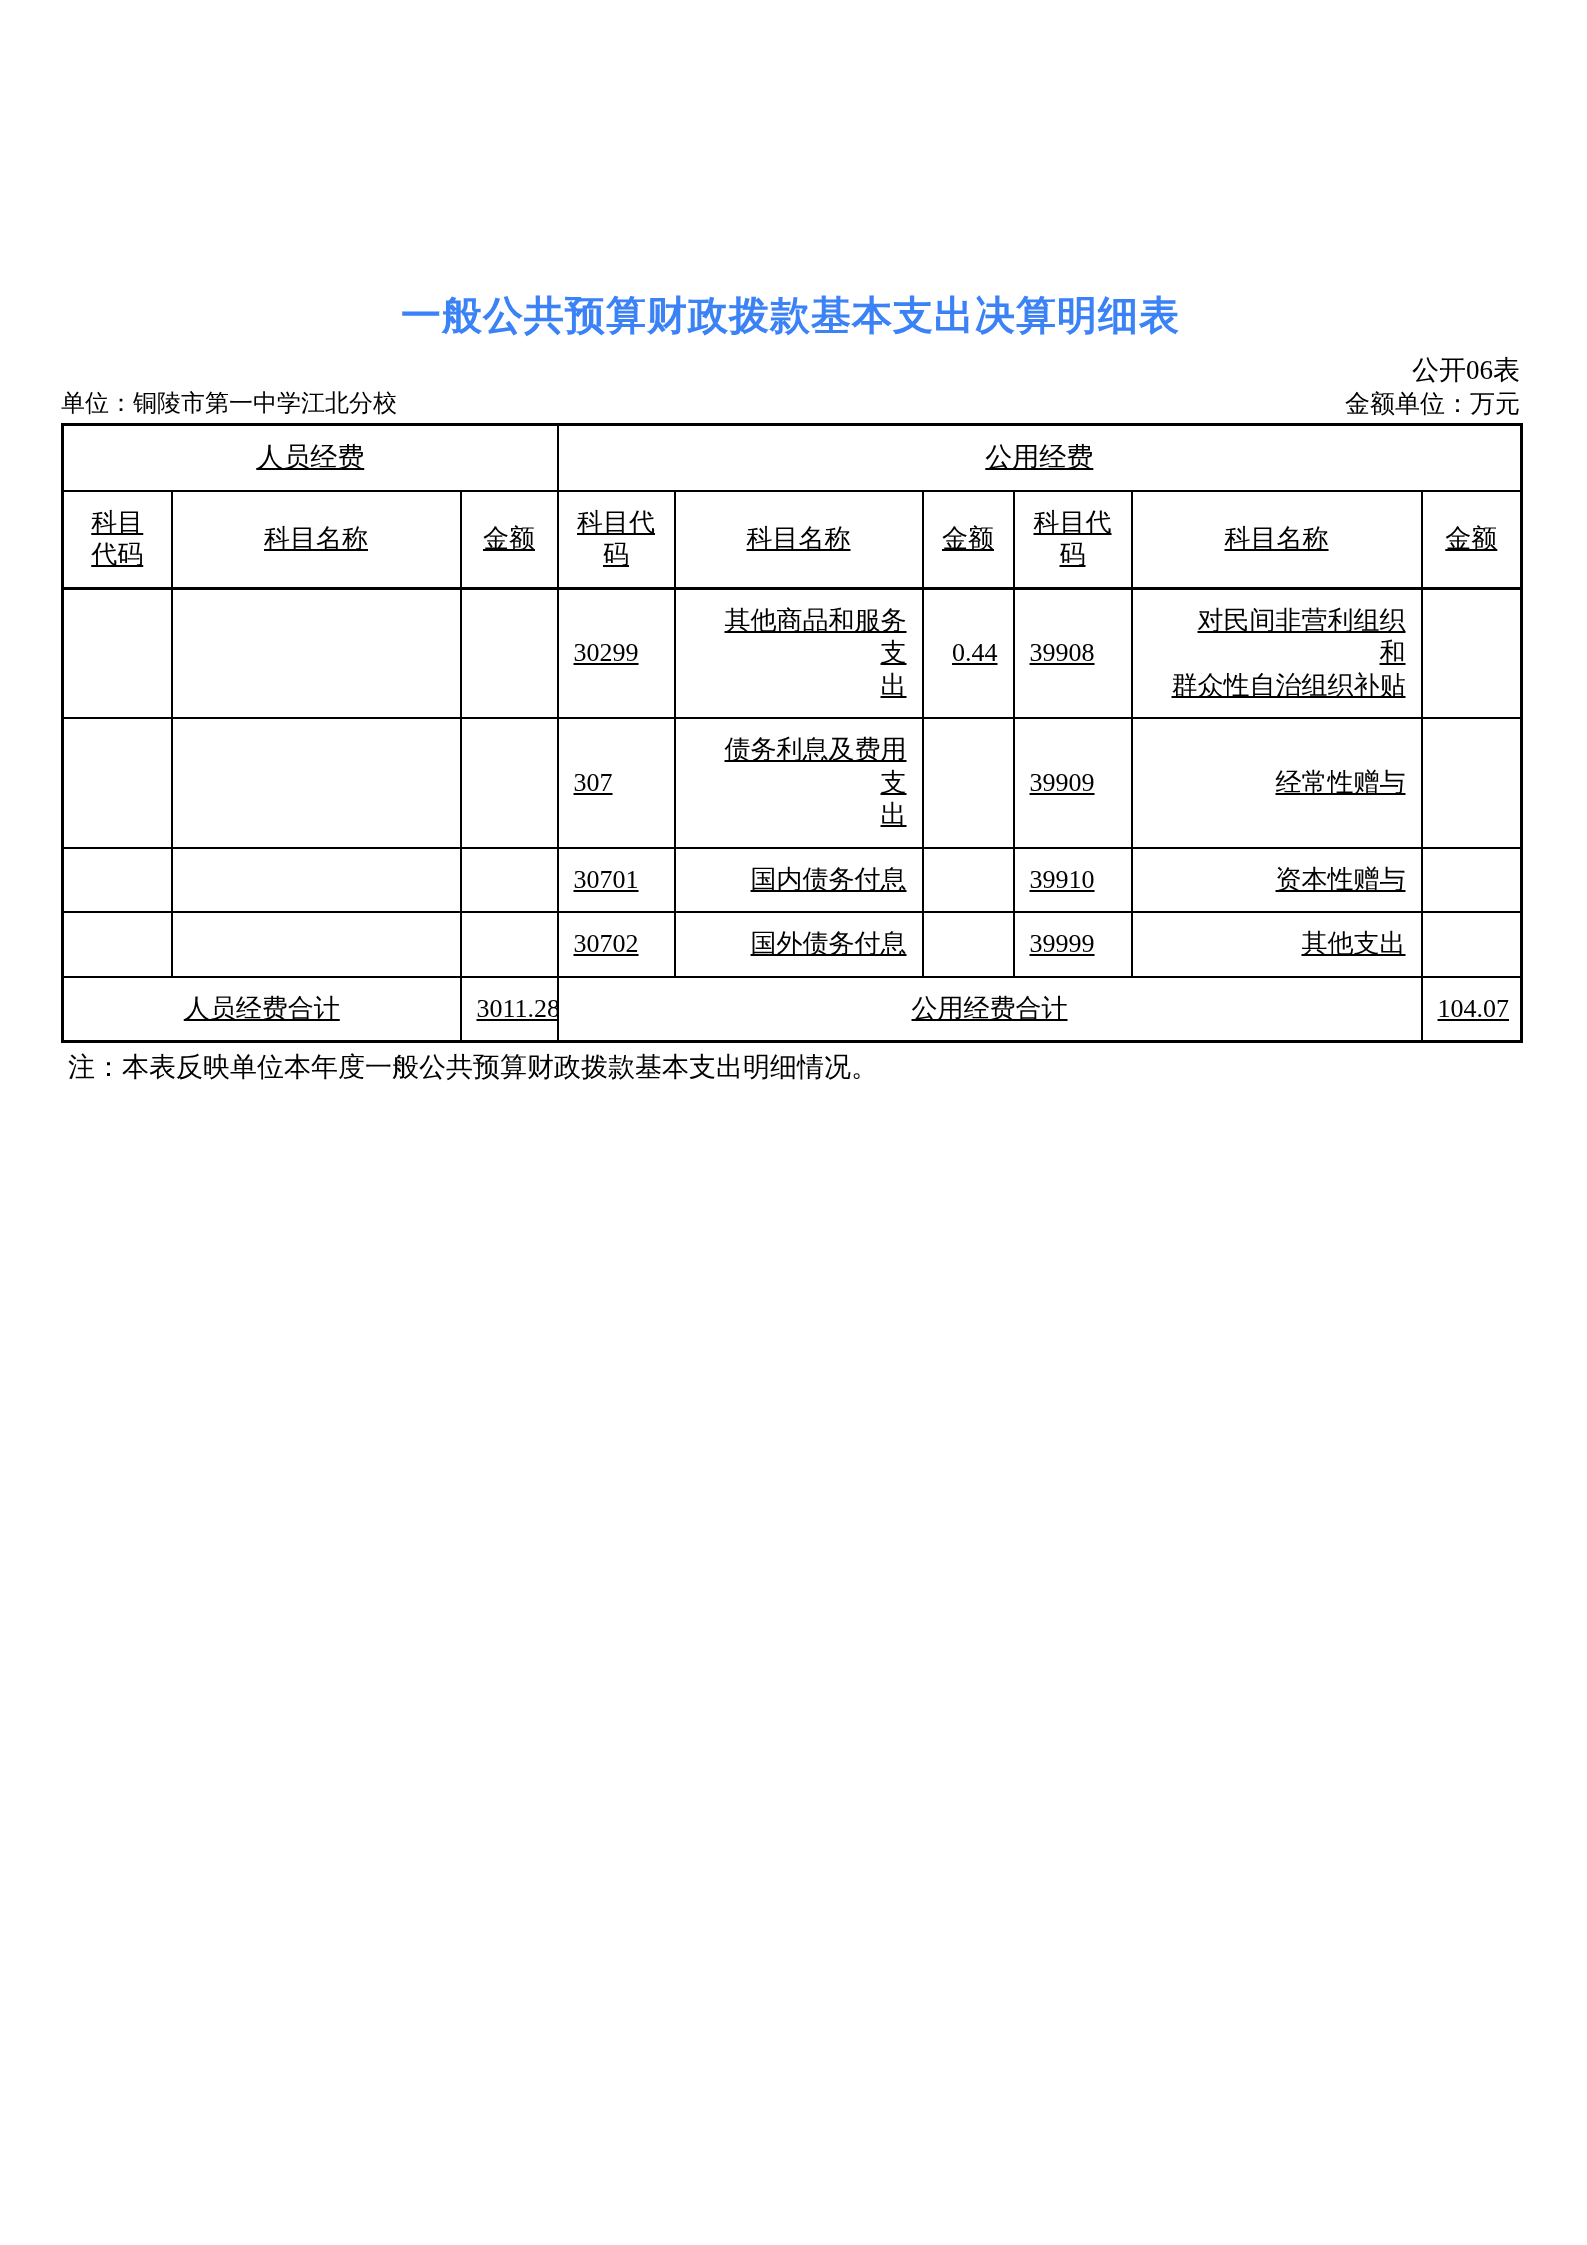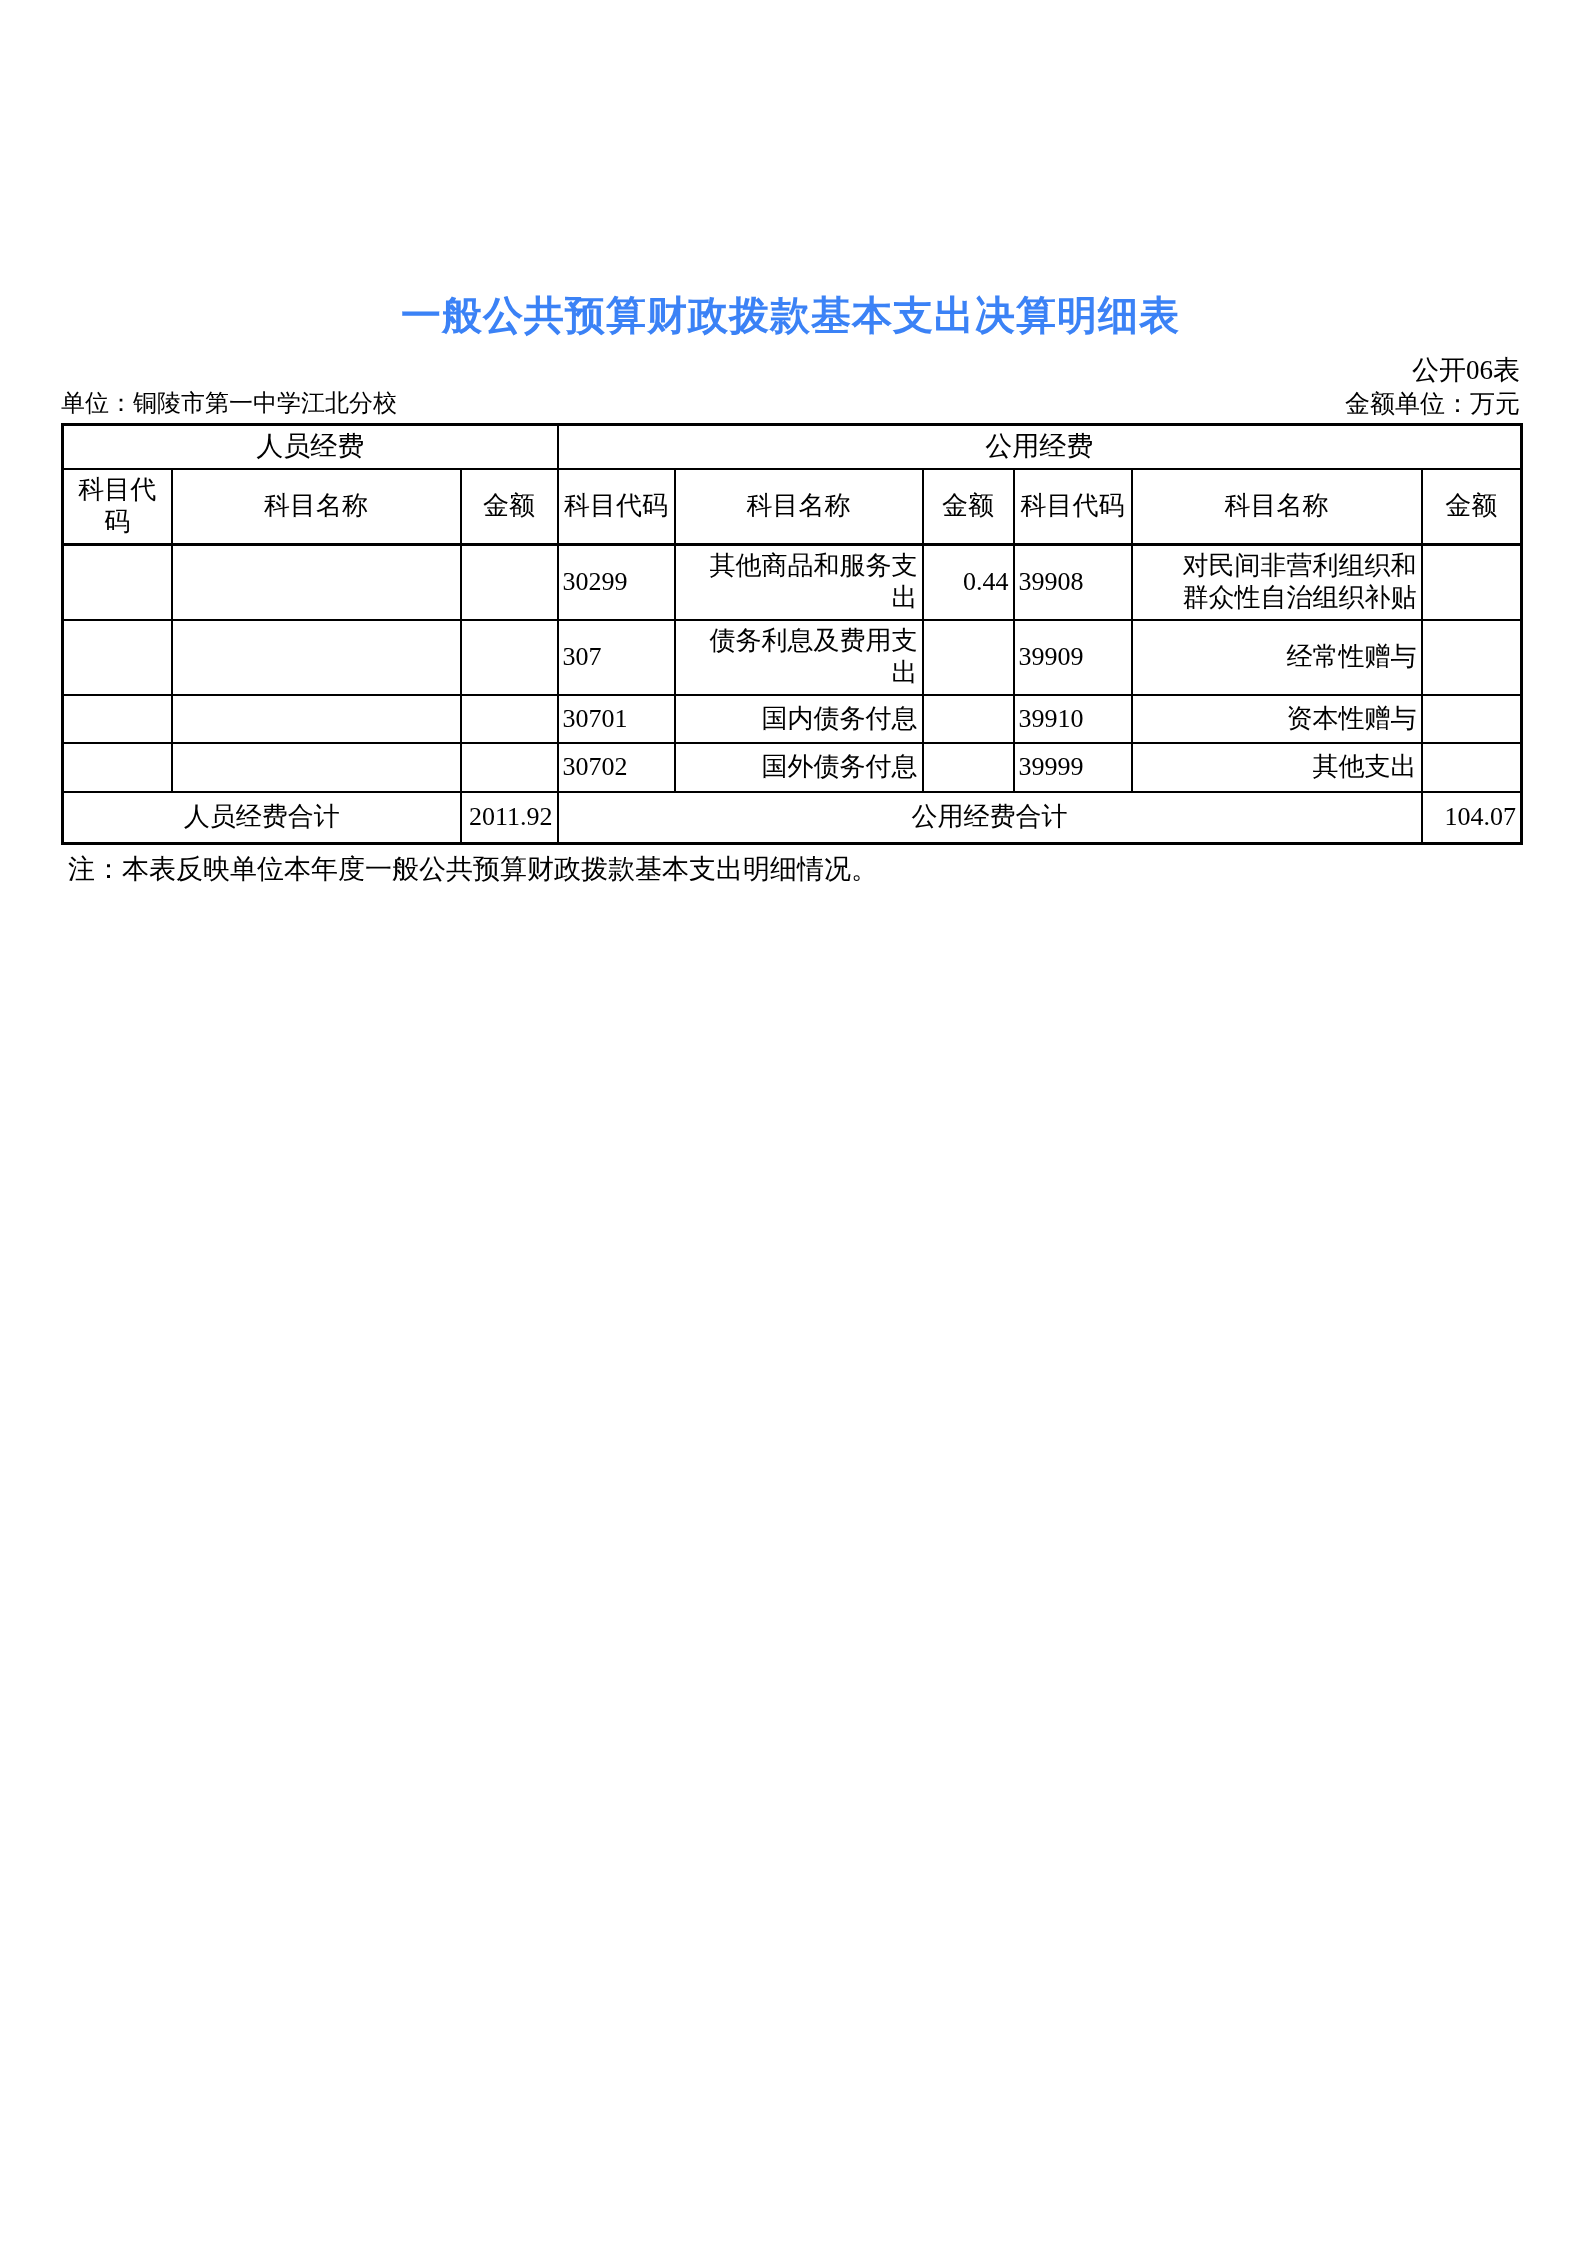--- a/index.html
+++ b/index.html
@@ -45,24 +45,25 @@
   .amount-unit-label { font-size: 25px; line-height: 30px; }
   table.fin-table {
     table-layout: fixed;
     width: 1459px;
     border-collapse: collapse;
     border: 3px solid #000;
     font-size: 26px;
   }
   table.fin-table td {
     border: 2px solid #000;
-    padding: 4px;
+    padding: 15px;
     vertical-align: middle;
     overflow: hidden;
     line-height: 1.25;
+    text-decoration: underline;
   }
   tr.group-row td { text-align: center; font-size: 27px; }
   tr.head-row td { text-align: center; border-bottom: 3px solid #000; }
   td.code { text-align: left; padding-left: 4px; }
   td.name { text-align: right; text-indent: 26px; white-space: pre-line; }
   td.amt  { text-align: right; padding-right: 4px; }
   td.total-label { text-align: center; }
   .note {
     margin-top: 8px;
     padding-left: 7px;
@@ -164,21 +165,21 @@
         <td class="code">30702</td>
         <td class="name">国外债务付息</td>
         <td class="amt"></td>
         <td class="code">39999</td>
         <td class="name">其他支出</td>
         <td class="amt"></td>
       </tr>
 
       <tr style="height:52px">
         <td colspan="2" class="total-label">人员经费合计</td>
-        <td class="amt">2011.92</td>
+        <td class="amt">3011.28</td>
         <td colspan="5" class="total-label">公用经费合计</td>
         <td class="amt">104.07</td>
       </tr>
     </tbody>
       </table>
 
     <div class="note">注：本表反映单位本年度一般公共预算财政拨款基本支出明细情况。</div>
 
   </div>
 </div>

